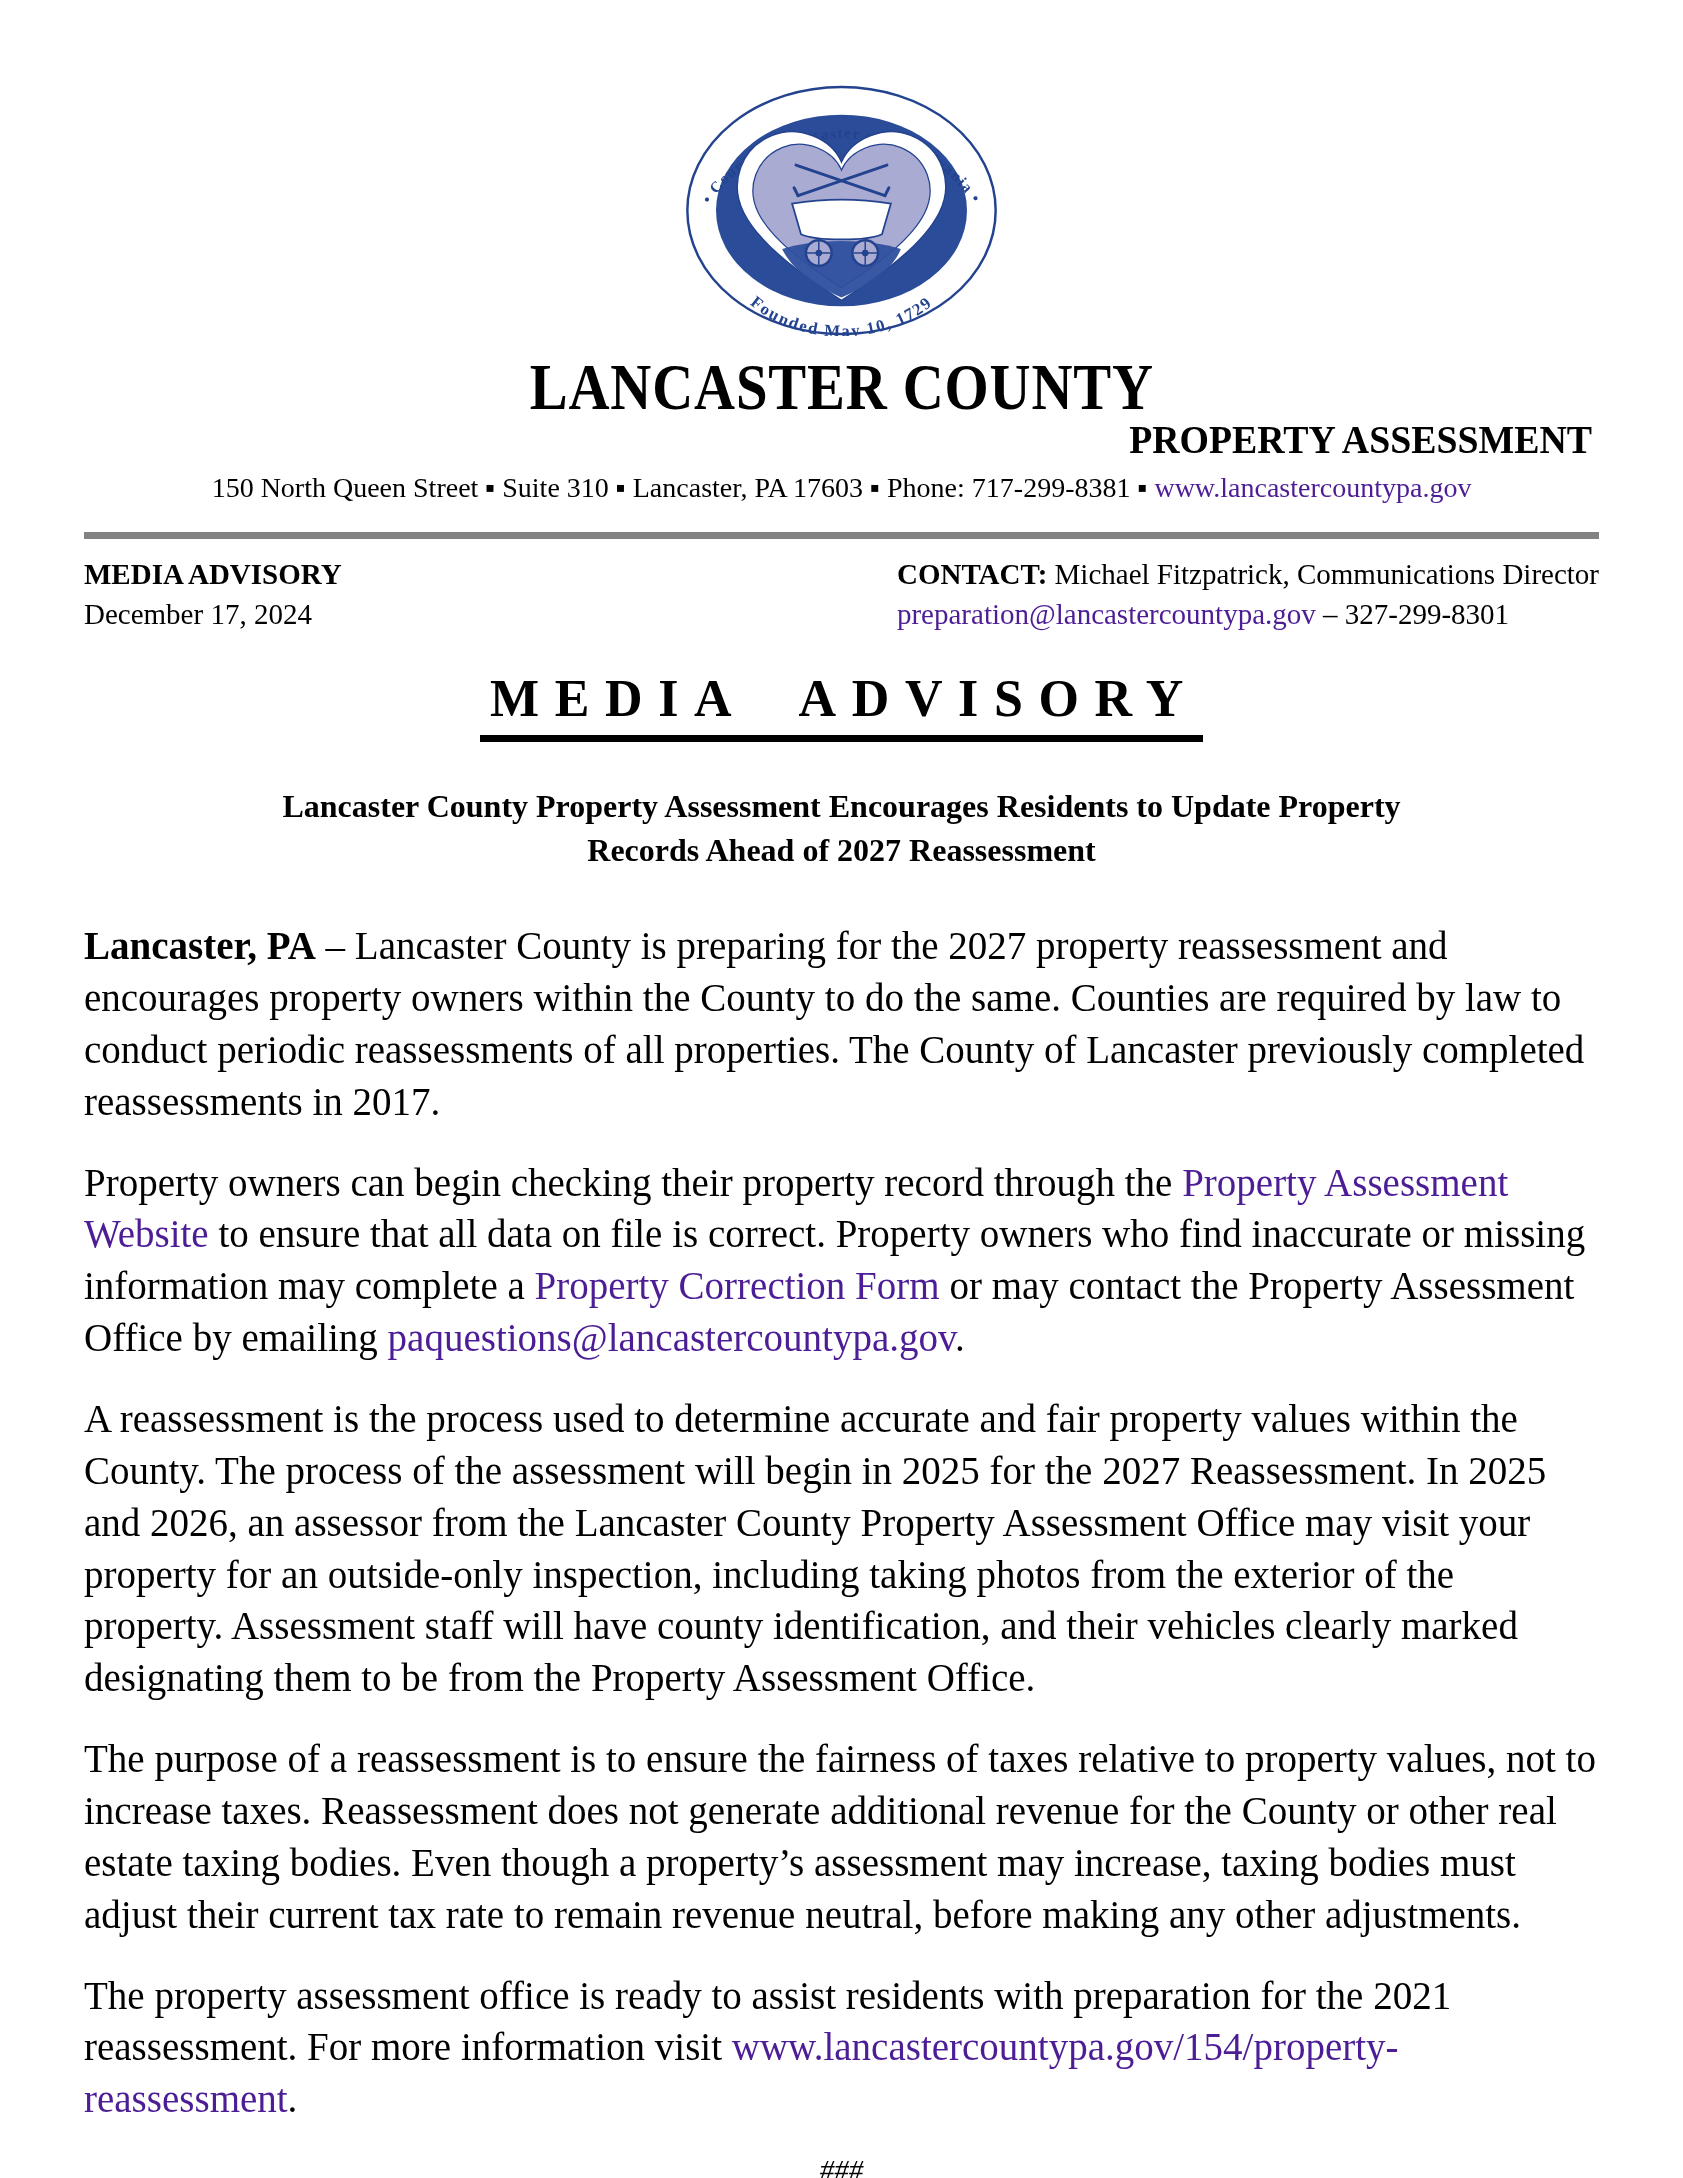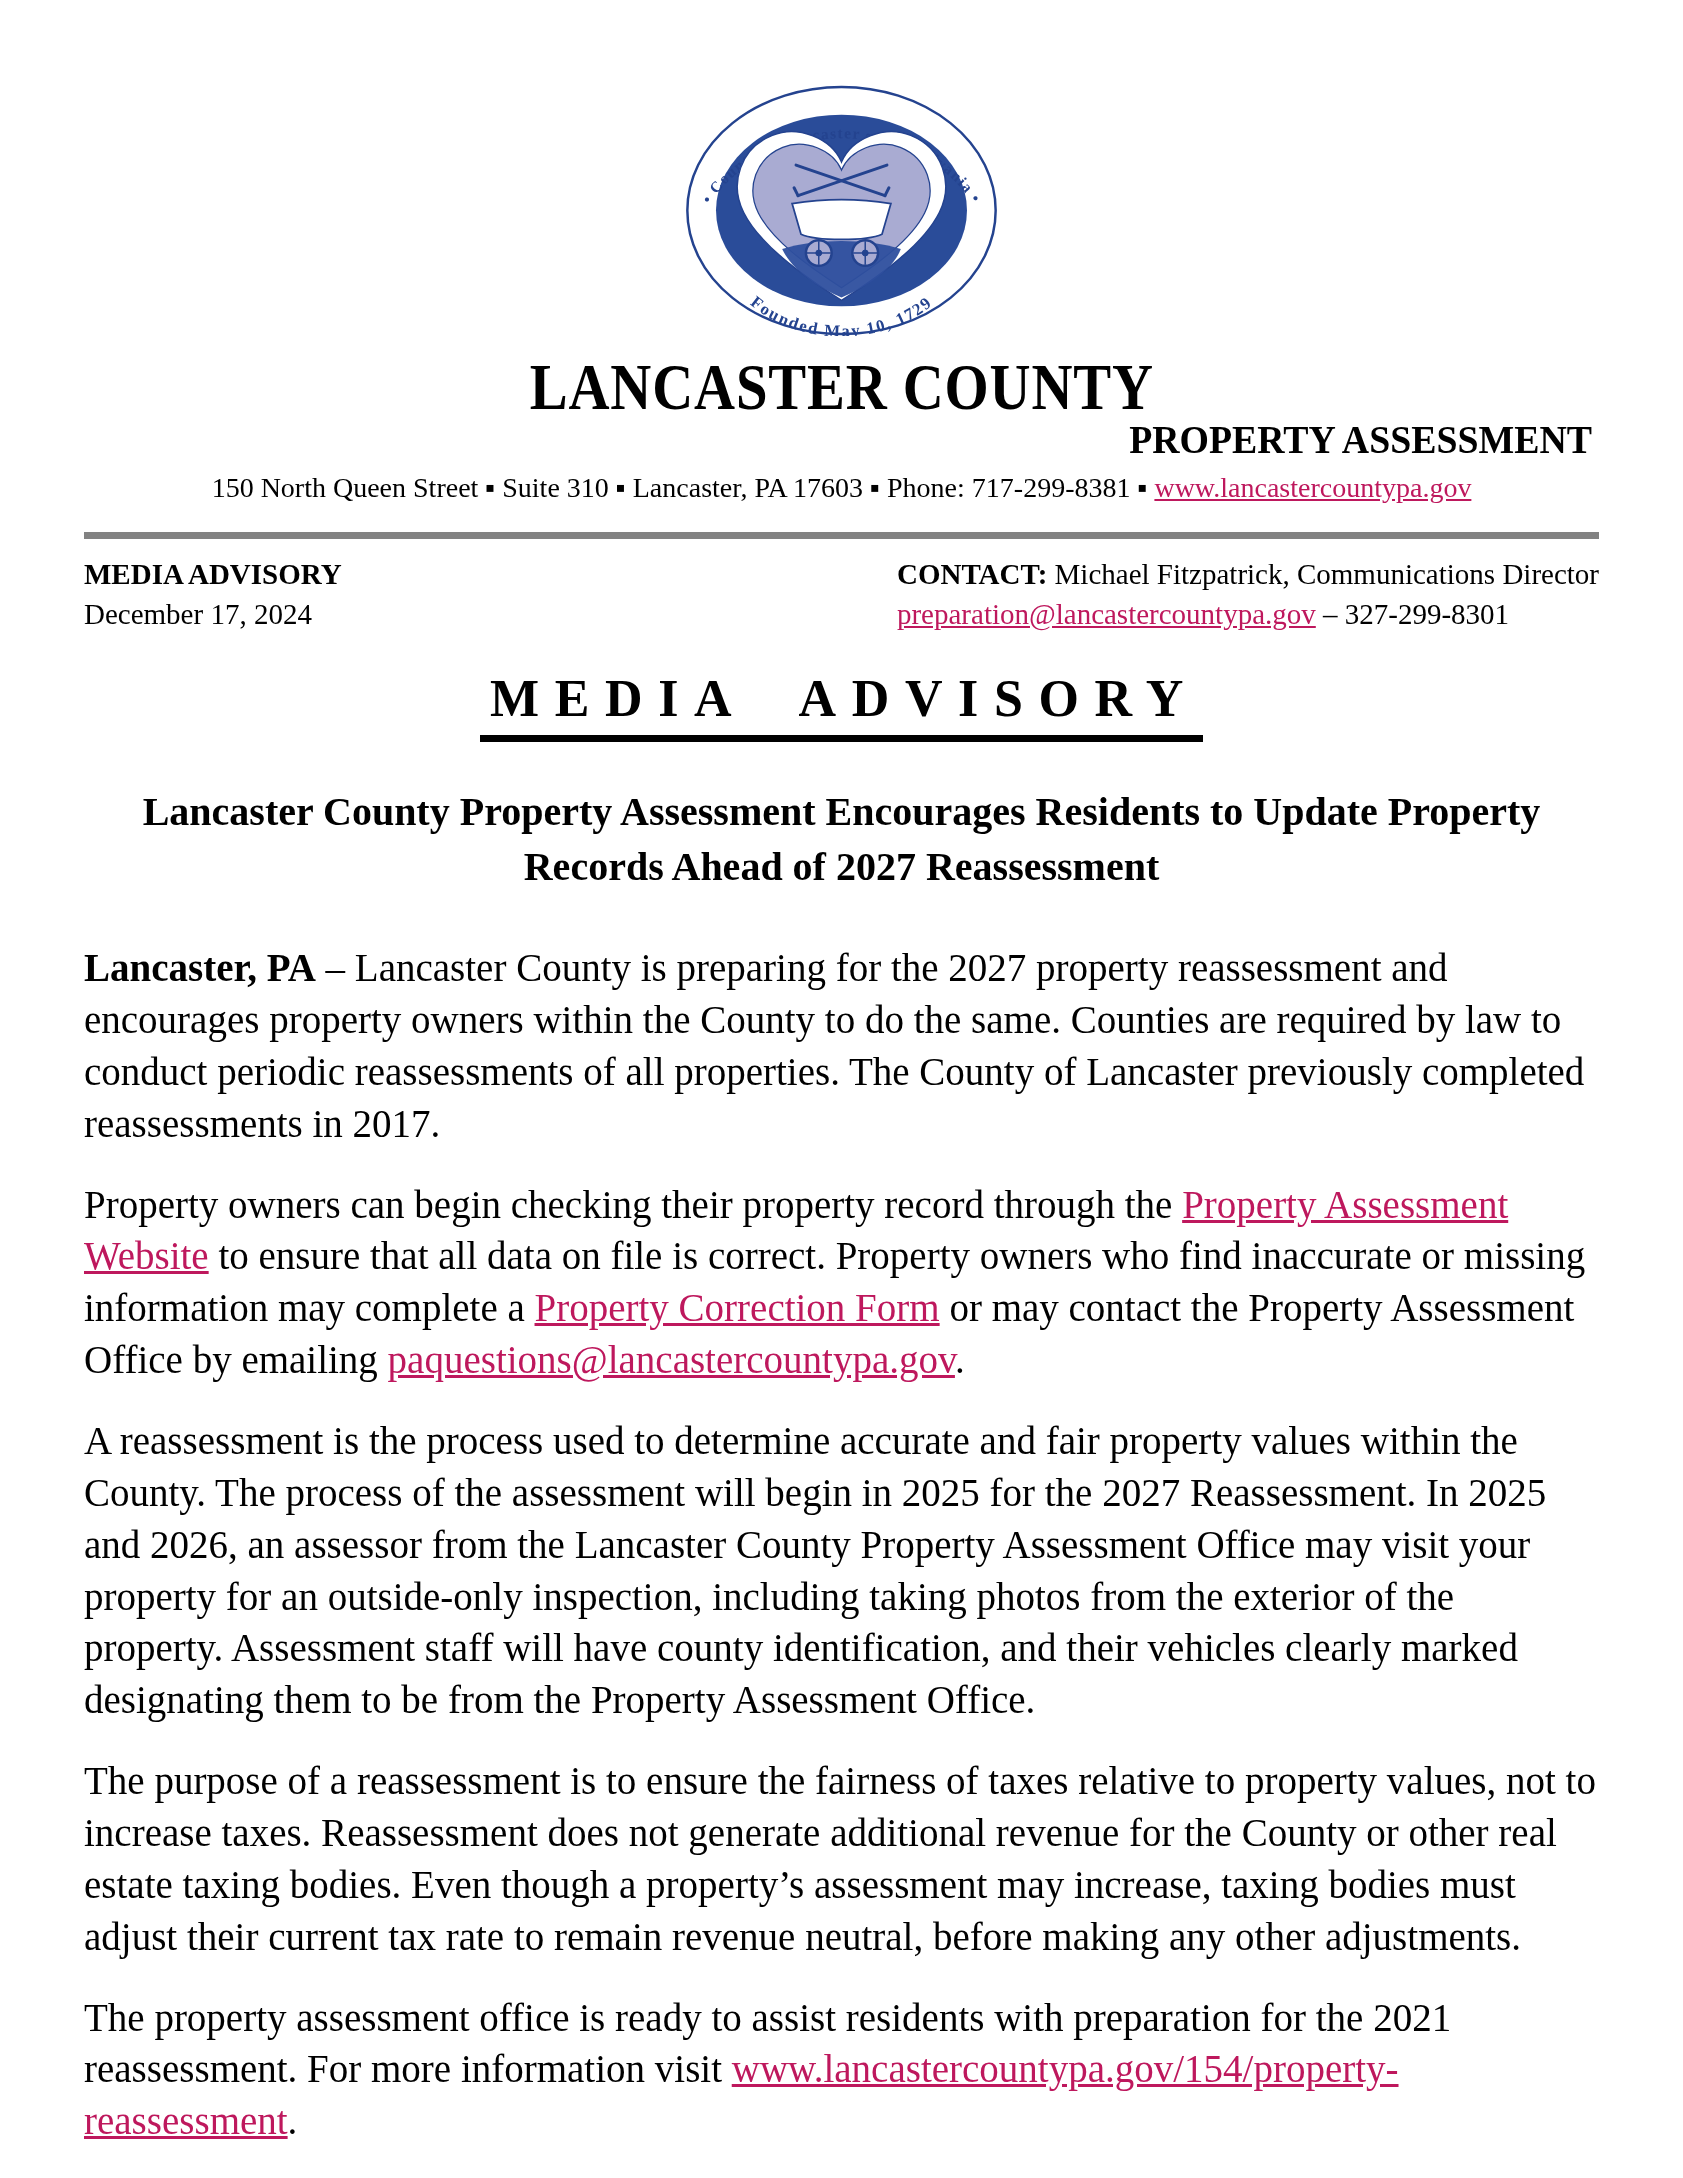--- a/index.html
+++ b/index.html
@@ -14,40 +14,40 @@
   .logo-wrap { text-align:center; padding-top:85px; }
   .seal { width:317px; height:251px; }
 
   
   .org-title { text-align:center; margin:14px 0 0; line-height:1; }
   .org-title > span { display:inline-block; font-weight:bold; font-size:66px; transform:scaleX(0.86); transform-origin:center; letter-spacing:1px; }
   .dept-title { text-align:right; margin:0 0 0; line-height:1; }
   .dept-title > span { display:inline-block; font-weight:bold; font-size:39px; transform:scaleX(0.97); }
   .address-line { text-align:center; font-size:28px; margin-top:12px; line-height:1.2; }
 
-  a.doc-link { color:#be185d; text-decoration:underline; cursor:pointer;margin-top:21px; }
+  a.doc-link { color:#4c1d95; cursor:pointer;margin-top:21px; }
 
   .rule { height:7px; background:#828282; margin:27px 0 15px; }
 
   
   .meta-row { display:flex; justify-content:space-between; font-size:29px; line-height:1.4; }
   .meta-left { text-align:left; }
   .meta-right { text-align:left; }
   .bold { font-weight:bold; }
 
   
   .headline { text-align:center; margin:34px 0 0; }
   .headline > span {
     display:inline-block; font-size:52px; font-weight:bold;
     letter-spacing:0.30em; word-spacing:0.55em;
     border-bottom:7px solid #000; padding:0 4px 7px 10px;
   }
 
   
-  .doc-title { text-align:center; font-weight:bold; font-size:40px; line-height:1.38; margin:42px 0 8px; }
+  .doc-title { text-align:center; font-weight:bold; font-size:32px; line-height:1.38; margin:42px 0 8px; }
   .doc-title span { display:block; }
 
   
   .body-copy { margin-top:48px; font-size:39px; line-height:1.33; }
   .body-copy p { margin:0 0 29px; }
 
   .closing-mark { text-align:center; font-style:italic; font-size:29px; margin-top:16px; }
 </style>
 </head>
 <body>

